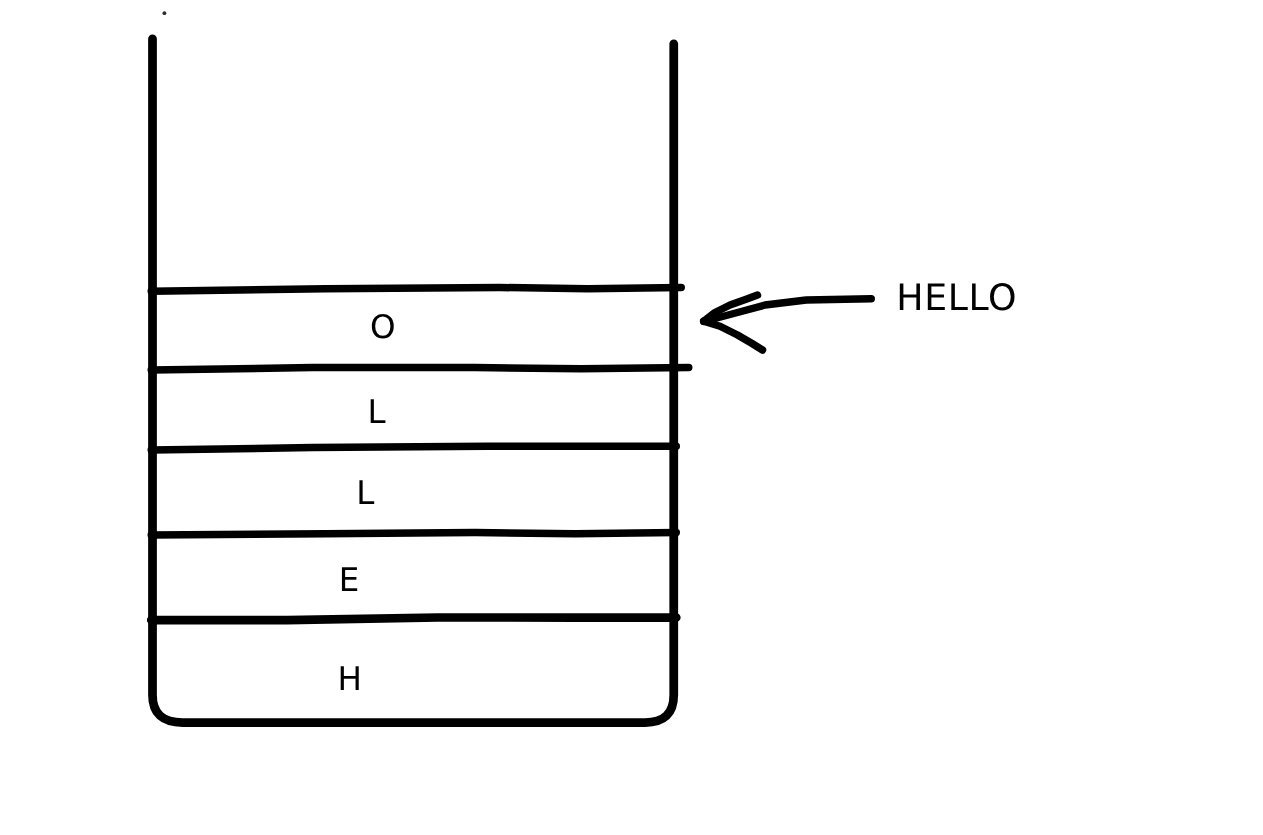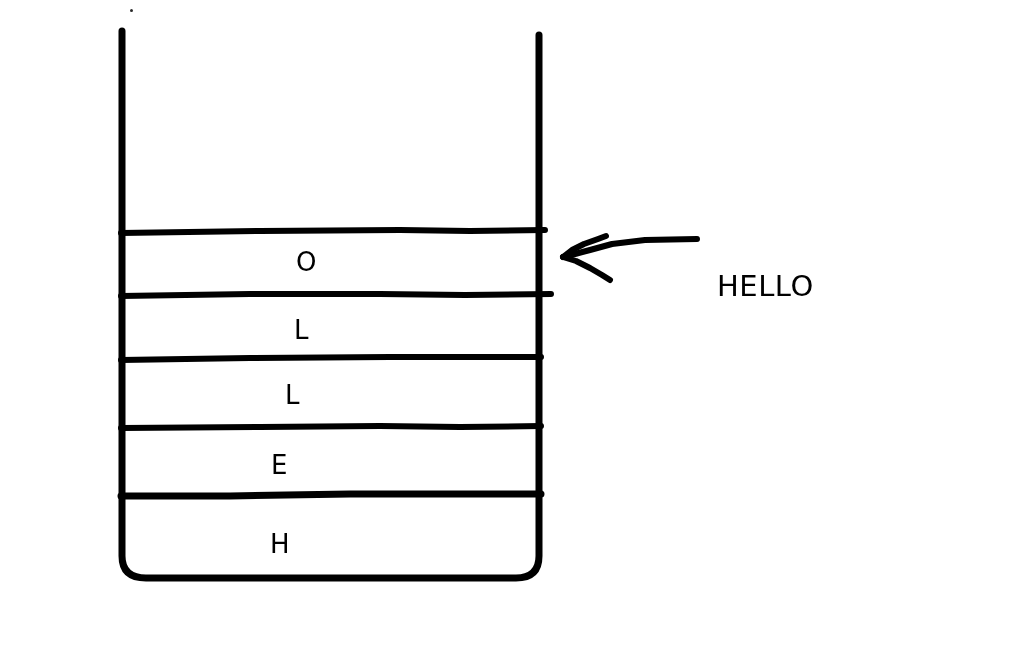--- a/index.html
+++ b/index.html
@@ -74,17 +74,17 @@
   <div class="cell-label" style="left:296px; top:249px;">O</div>
 
   <div class="cell-label" style="left:294px; top:317px;">L</div>
 
   <div class="cell-label" style="left:285px; top:382px;">L</div>
 
   <div class="cell-label" style="left:271px; top:452px;">E</div>
 
   <div class="cell-label" style="left:270px; top:531px;">H</div>
 
-  <div class="annotation-text" style="left:717px; top:224px;margin-top:48px;">HELLO</div>
+  <div class="annotation-text" style="left:717px; top:224px;">HELLO</div>
 
   <div class="speck" style="left:130px; top:9px;"></div>
 
 </div>
 
 </body></html>

